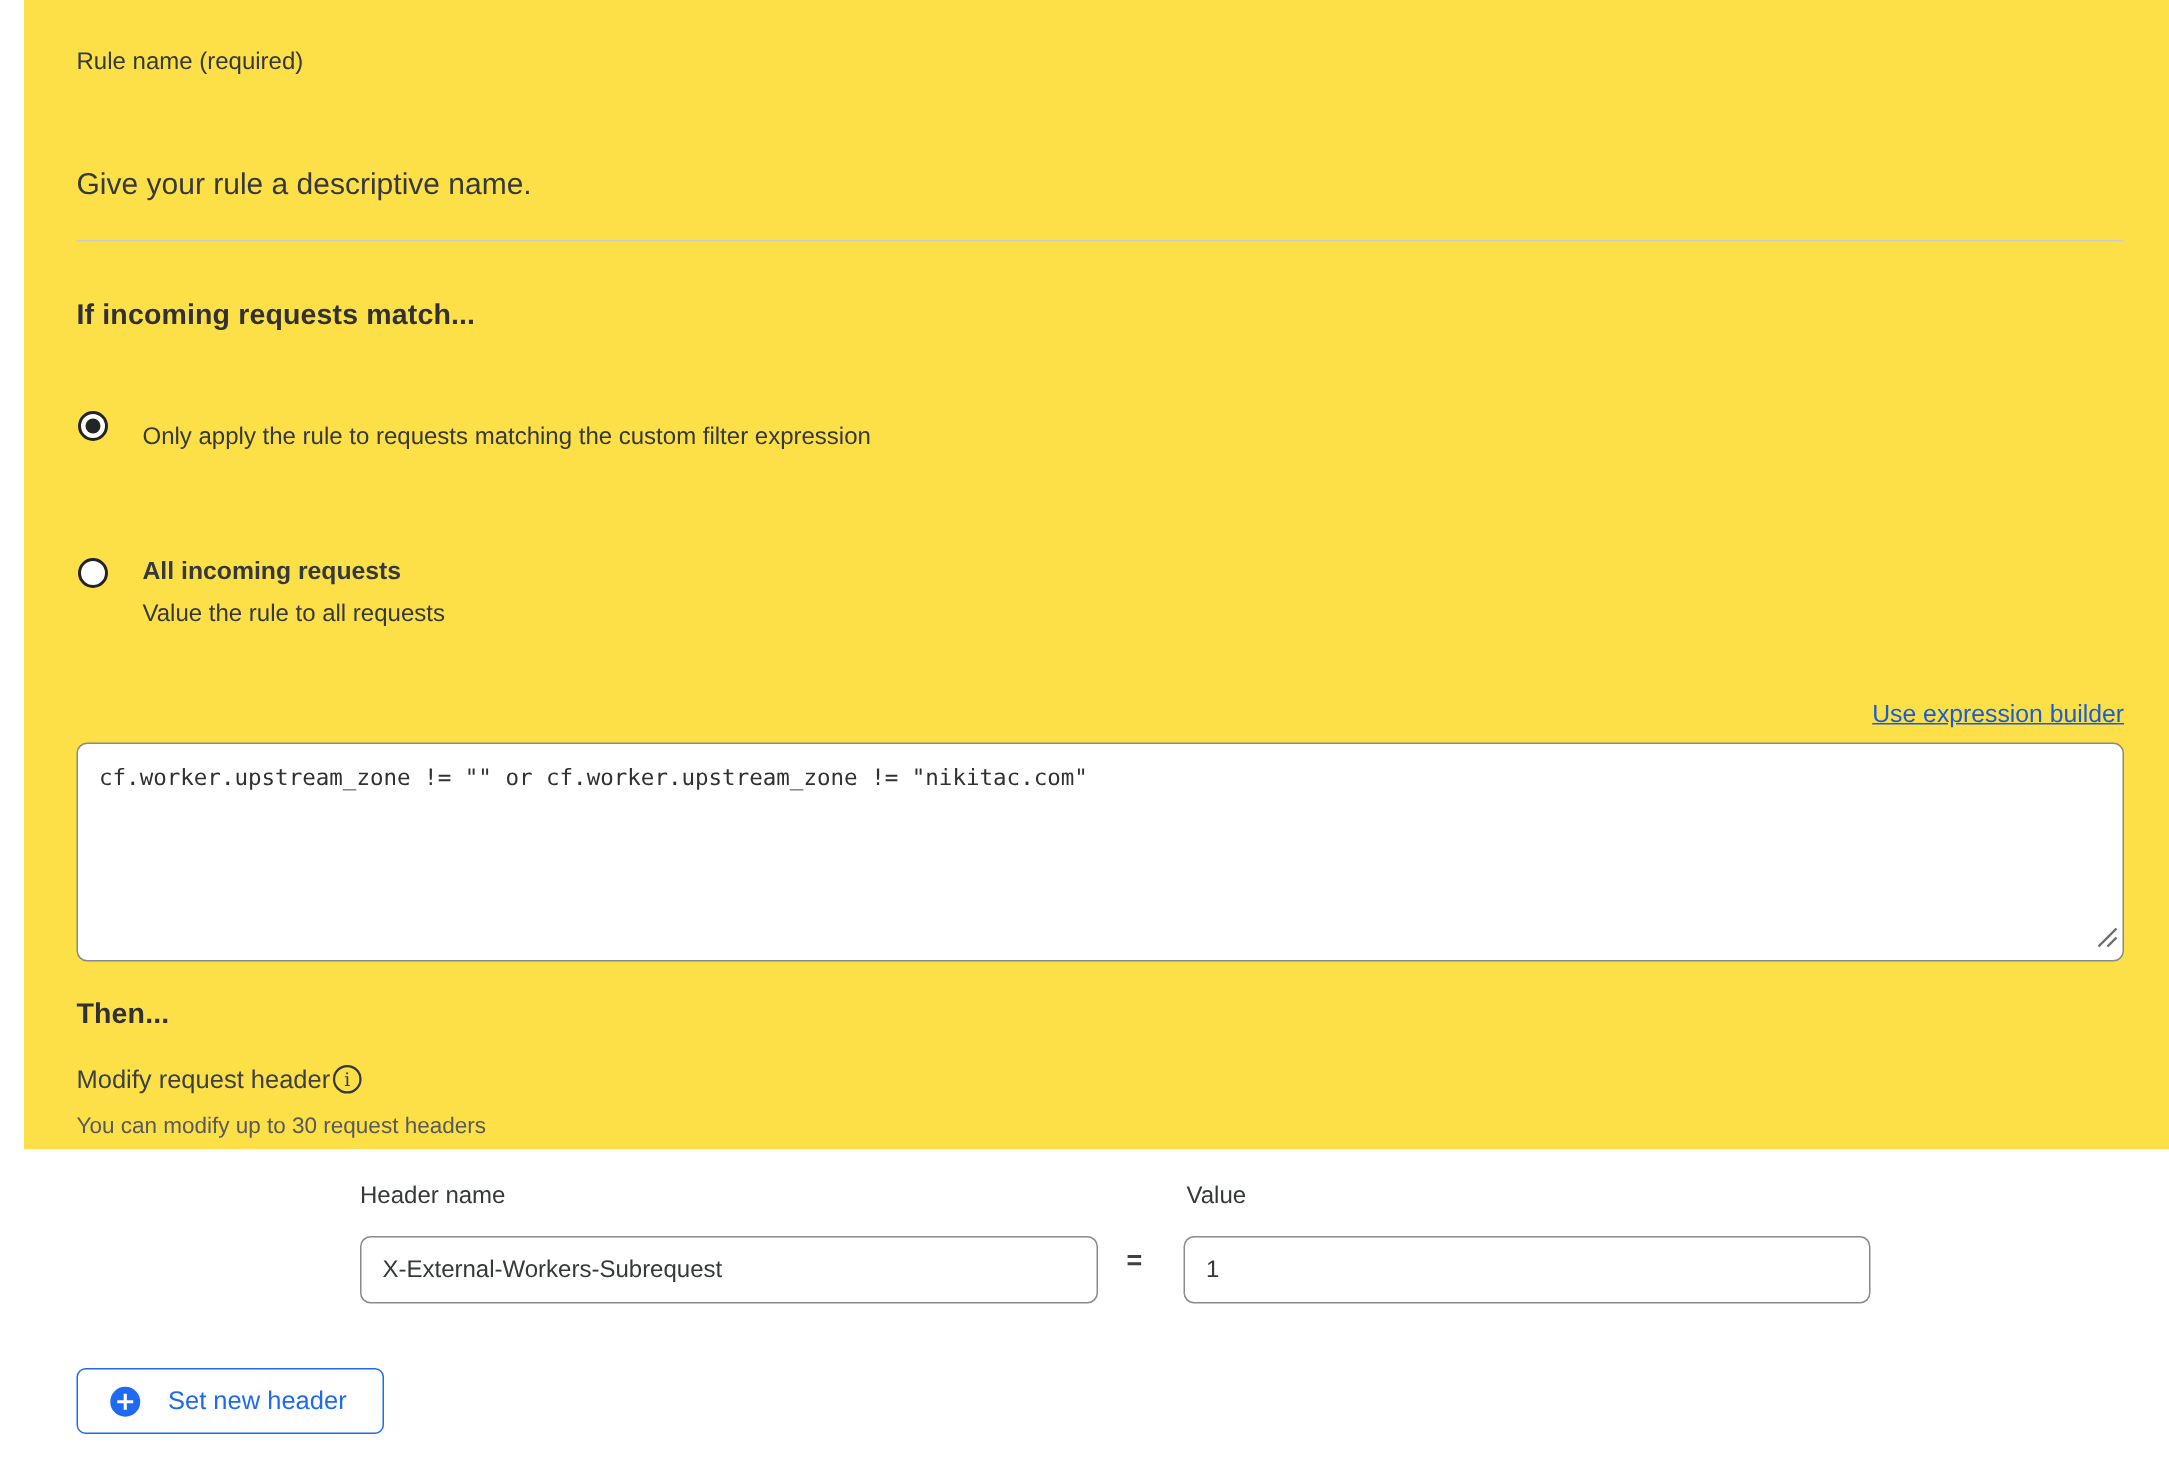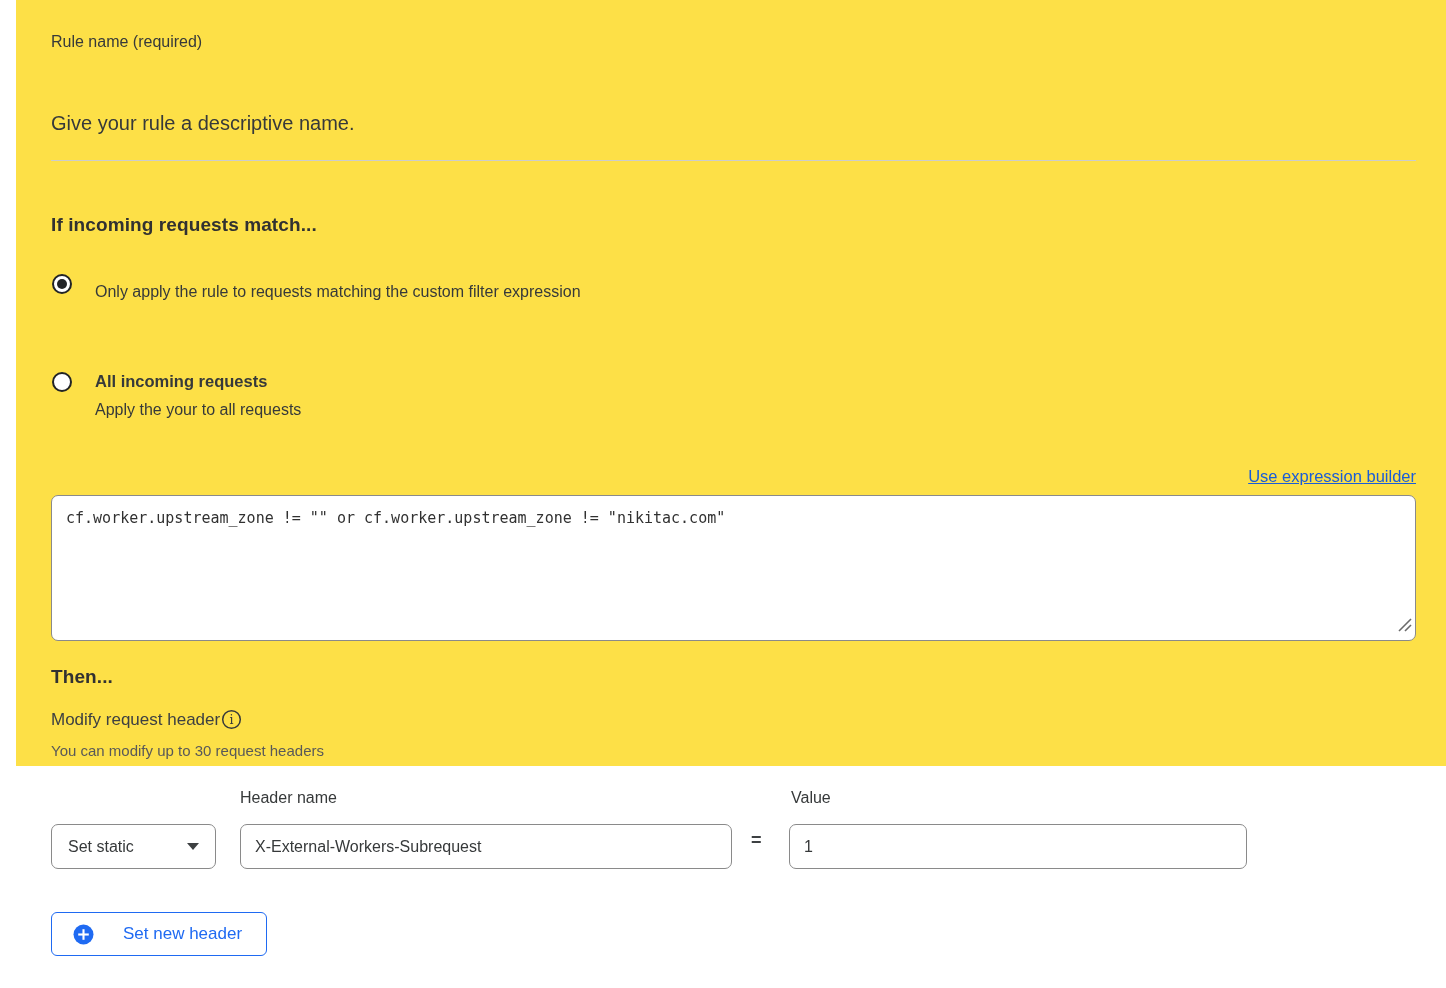--- a/index.html
+++ b/index.html
@@ -20,21 +20,21 @@
     left: 35px; top: 61px; width: 683px; height: 46px;
     border: 1px solid #8a8a8a; border-radius: 7px;
     padding: 0 14px; font-size: 16px; color: #36393a;
     font-family: "Liberation Sans", sans-serif; outline: none; background: #fff;
   }
   .rule-help { left: 35px; top: 112px; font-size: 20px; }
 
   .divider { left: 35px; top: 160px; width: 1365px; height: 1px; background: #cccccc; }
 
   .section-heading { font-size: 19px; font-weight: 700; color: #313131; letter-spacing: .1px; }
-  .match-heading { left: 35px; top: 214px; }
+  .match-heading { left: 35px; top: 200px; }
 
   .radio-option { display: flex; align-items: flex-start; }
   .radio-opt-1 { left: 36px; top: 273px; }
   .radio-opt-2 { left: 36px; top: 371px; }
   .radio-circle {
     width: 20px; height: 20px; border-radius: 50%;
     border: 2px solid #222426; background: #fff;
     margin-top: 1px; flex: 0 0 auto;
     display: flex; align-items: center; justify-content: center;
     cursor: pointer;
@@ -85,21 +85,21 @@
     width: 0; height: 0;
     border-left: 6px solid transparent; border-right: 6px solid transparent;
     border-top: 7px solid #3d4042;
   }
   .header-input { left: 224px; width: 492px; padding: 0 14px; outline: none; }
   .equals-sign { left: 735px; top: 830px; font-size: 18px; font-weight: 600; color: #3d4042; }
   .value-input { left: 773px; width: 458px; padding: 0 14px; outline: none; }
 
   .add-header-btn {
     left: 35px; top: 912px; height: 44px;
-    display: inline-flex; align-items: center; gap: 29px;
+    display: inline-flex; align-items: center; gap: 18px;
     padding: 0 24px 0 21px;
     background: #fff; border: 1px solid #1f6af2; border-radius: 6px;
     color: #1f6af2; font-size: 17px; font-weight: 500;
     font-family: "Liberation Sans", sans-serif; cursor: pointer;
   }
 </style>
 </head>
 <body>
 
 <div id="canvas">
@@ -117,21 +117,21 @@
       </span>
     <div class="radio-texts">
       <div class="radio-desc">Only apply the rule to requests matching the custom filter expression</div>
     </div>
   </div>
 
   <div class="abs radio-option radio-opt-2">
     <span class="radio-circle"></span>
     <div class="radio-texts">
       <div class="radio-label">All incoming requests</div>
-      <div class="radio-desc">Apply the your to all requests</div>
+      <div class="radio-desc">Value the rule to all requests</div>
     </div>
   </div>
 
   <a class="abs builder-link" href="#">Use expression builder</a>
 
   <textarea class="abs expr-textarea" spellcheck="false" style="">cf.worker.upstream_zone != "" or cf.worker.upstream_zone != "nikitac.com"</textarea>
   <svg class="abs resize-grip" width="18" height="18" viewBox="0 0 18 18">
     <line x1="3" y1="15" x2="15" y2="3" stroke="#6b6b6b" stroke-width="1.6"></line>
     <line x1="9" y1="15" x2="15" y2="9" stroke="#6b6b6b" stroke-width="1.6"></line>
   </svg>
@@ -145,24 +145,20 @@
         <circle cx="10.5" cy="10.5" r="8.8" fill="none" stroke="#36393a" stroke-width="1.5"></circle>
         <text x="10.5" y="15.2" text-anchor="middle" font-family="DejaVu Serif, serif" font-size="12.5" fill="#36393a">i</text>
       </svg>
     </span>
   </div>
   <div class="abs modify-help">You can modify up to 30 request headers</div>
 
   <div class="abs col-label header-name-label">Header name</div>
   <div class="abs col-label value-label">Value</div>
 
-  <div class="abs control op-select">
-    <span>Set static</span>
-    <span class="chevron"></span>
-  </div>
 
   <input class="abs control header-input" type="text" value="X-External-Workers-Subrequest" style="">
 
   <div class="abs equals-sign">=</div>
 
   <input class="abs control value-input" type="text" value="1" style="">
 
   <button class="abs add-header-btn">
     <svg width="21" height="21" viewBox="0 0 21 21">
       <circle cx="10.5" cy="10.5" r="10" fill="#1f6af2"></circle>

